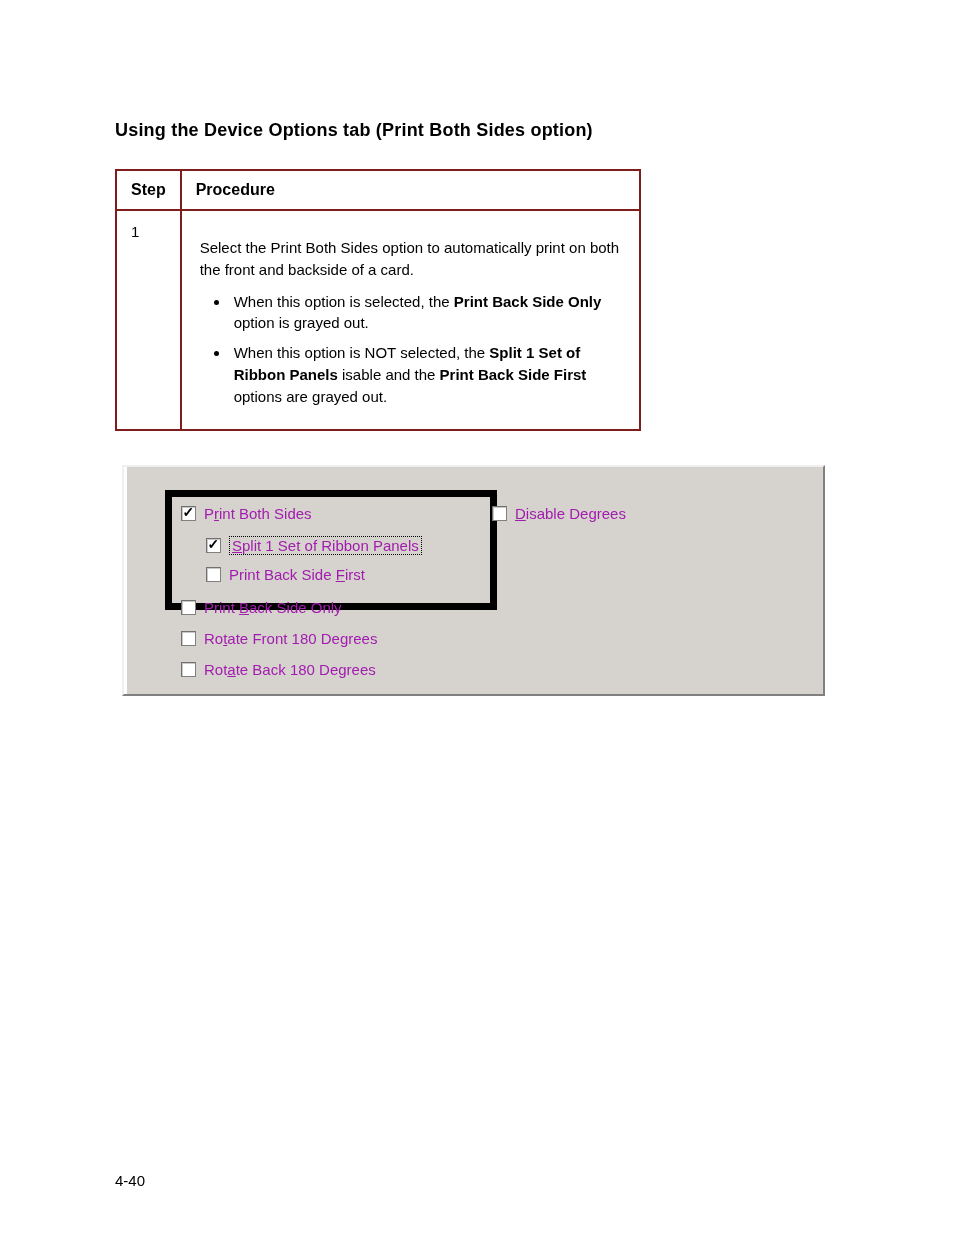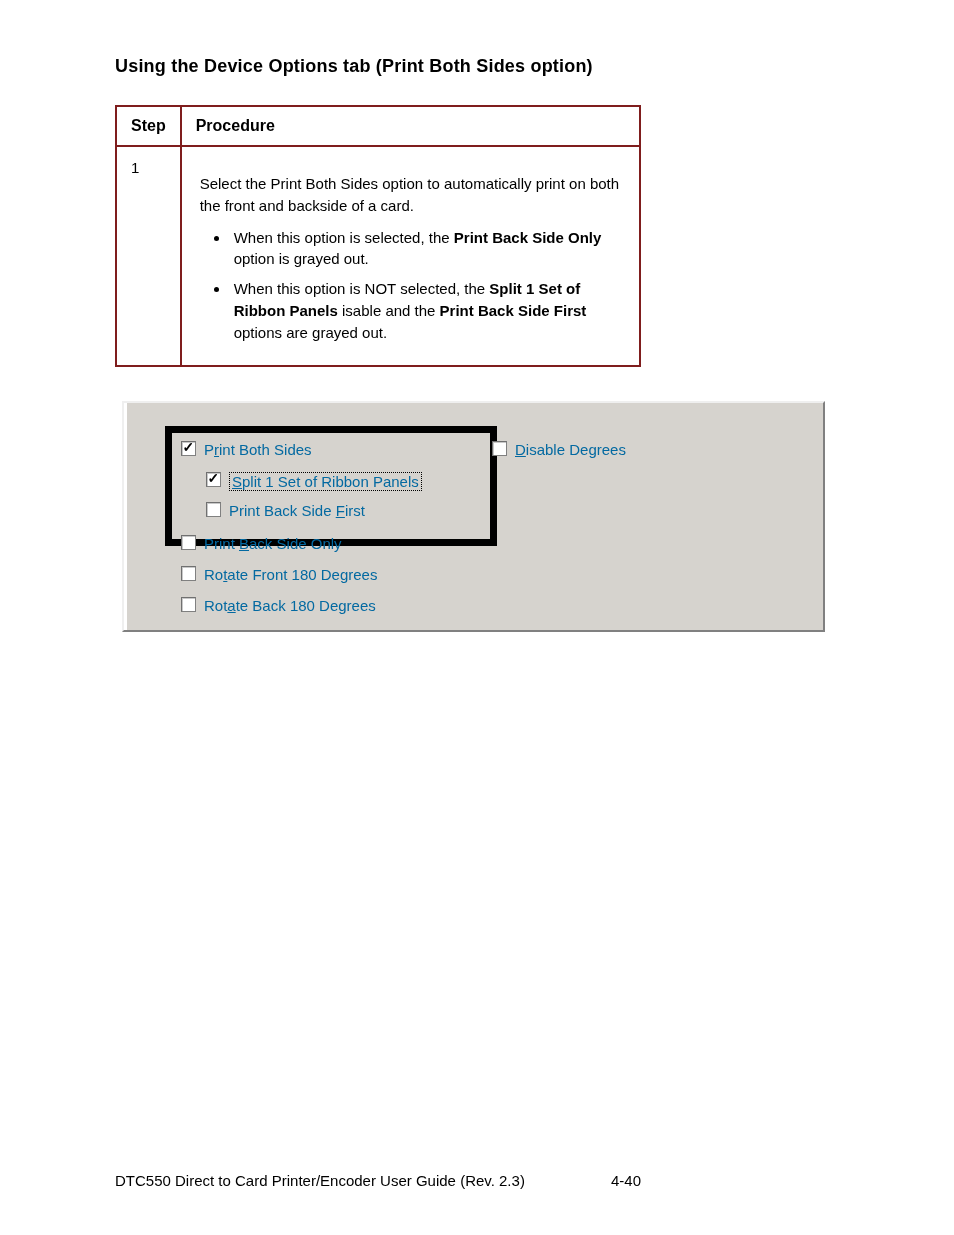--- a/index.html
+++ b/index.html
@@ -1,33 +1,33 @@
 <!DOCTYPE html>
 <html><head>
   <meta charset="utf-8">
   <style>
     * { margin: 0; padding: 0; box-sizing: border-box; }
     html, body { width: 954px; background: #fff; font-family: Arial, Helvetica, sans-serif; color: #000; }
-    .page { width: 756px; min-height: 1235px; padding: 56px 115px 60px 115px; position: relative; }
+    .page { width: 756px; min-height: 1235px; padding: 120px 115px 60px 115px; position: relative; }
     .section-title { font-size: 18px; font-weight: bold; margin-bottom: 28px; letter-spacing: 0.2px; }
     table.doc-table { width: 100%; border-collapse: collapse; margin-bottom: 34px; }
     table.doc-table th, table.doc-table td { border: 2px solid #7f1d1d; text-align: left; vertical-align: top; padding: 10px 14px; }
     table.doc-table th { font-weight: bold; font-size: 16px; }
     table.doc-table td { font-size: 15px; line-height: 1.45; }
     .cell-body { padding: 4px 4px 4px 4px; }
     .lead-para { margin-bottom: 10px; margin-top: 12px; }
     ul.bullets { list-style: disc; padding-left: 30px; }
     ul.bullets li { margin: 8px 0; padding-left: 4px; }
     .bold { font-weight: bold; }
     
     .dialog-wrap { width: 703px; margin-left: 7px; }
     .dialog { width: 100%; height: 231px; background: #D6D3CE; position: relative; border-left: 2px solid #EFEFEF; border-top: 2px solid #EFEFEF; border-right: 2px solid #808080; border-bottom: 2px solid #808080; }
     .dialog::before { content: ""; position: absolute; inset: 0; border-left: 3px solid #fff; pointer-events: none; }
     .focus-box { position: absolute; left: 41px; top: 23px; width: 332px; height: 120px; border: 7px solid #000; }
-    .chk-row { position: absolute; display: flex; font-family: Tahoma, Arial, sans-serif; font-size: 15px; color: #0369a1; white-space: nowrap; gap: 8px; }
+    .chk-row { position: absolute; display: flex; align-items: center; font-family: Tahoma, Arial, sans-serif; font-size: 15px; color: #a21caf; white-space: nowrap; gap: 8px; }
     .chk { width: 15px; height: 15px; background: #fff; border: 1px solid #808080; border-top-color: #707070; border-left-color: #707070; box-shadow: inset 1px 1px 0 #C8C8C8, inset -1px -1px 0 #fff; display: inline-block; position: relative; flex: 0 0 auto; }
     .chk.checked::after { content: "✓"; position: absolute; top: -3px; left: 0.5px; font-size: 14px; font-weight: bold; color: #000; }
     .under { text-decoration: underline; }
     .dotted { border: 1px dotted #000; padding: 0 2px; }
     
     .r1 { left: 57px; top: 38px; }          
     .r2 { left: 82px; top: 69px; }          
     .r3 { left: 82px; top: 99px; }          
     .r4 { left: 57px; top: 132px; }         
     .r5 { left: 57px; top: 163px; }         
@@ -105,17 +105,16 @@
 
       <label class="chk-row r7">
         <span class="chk"></span>
         <span><span class="under">D</span><span>isable Degrees</span></span>
       </label>
 
     </div>
   </div>
 
   <div class="footer">
-    <span>DTC550 Direct to Card Printer/Encoder User Guide (Rev. 2.3)</span>
     <span>4-40</span>
   </div>
 
 </div>
 
 </body></html>

